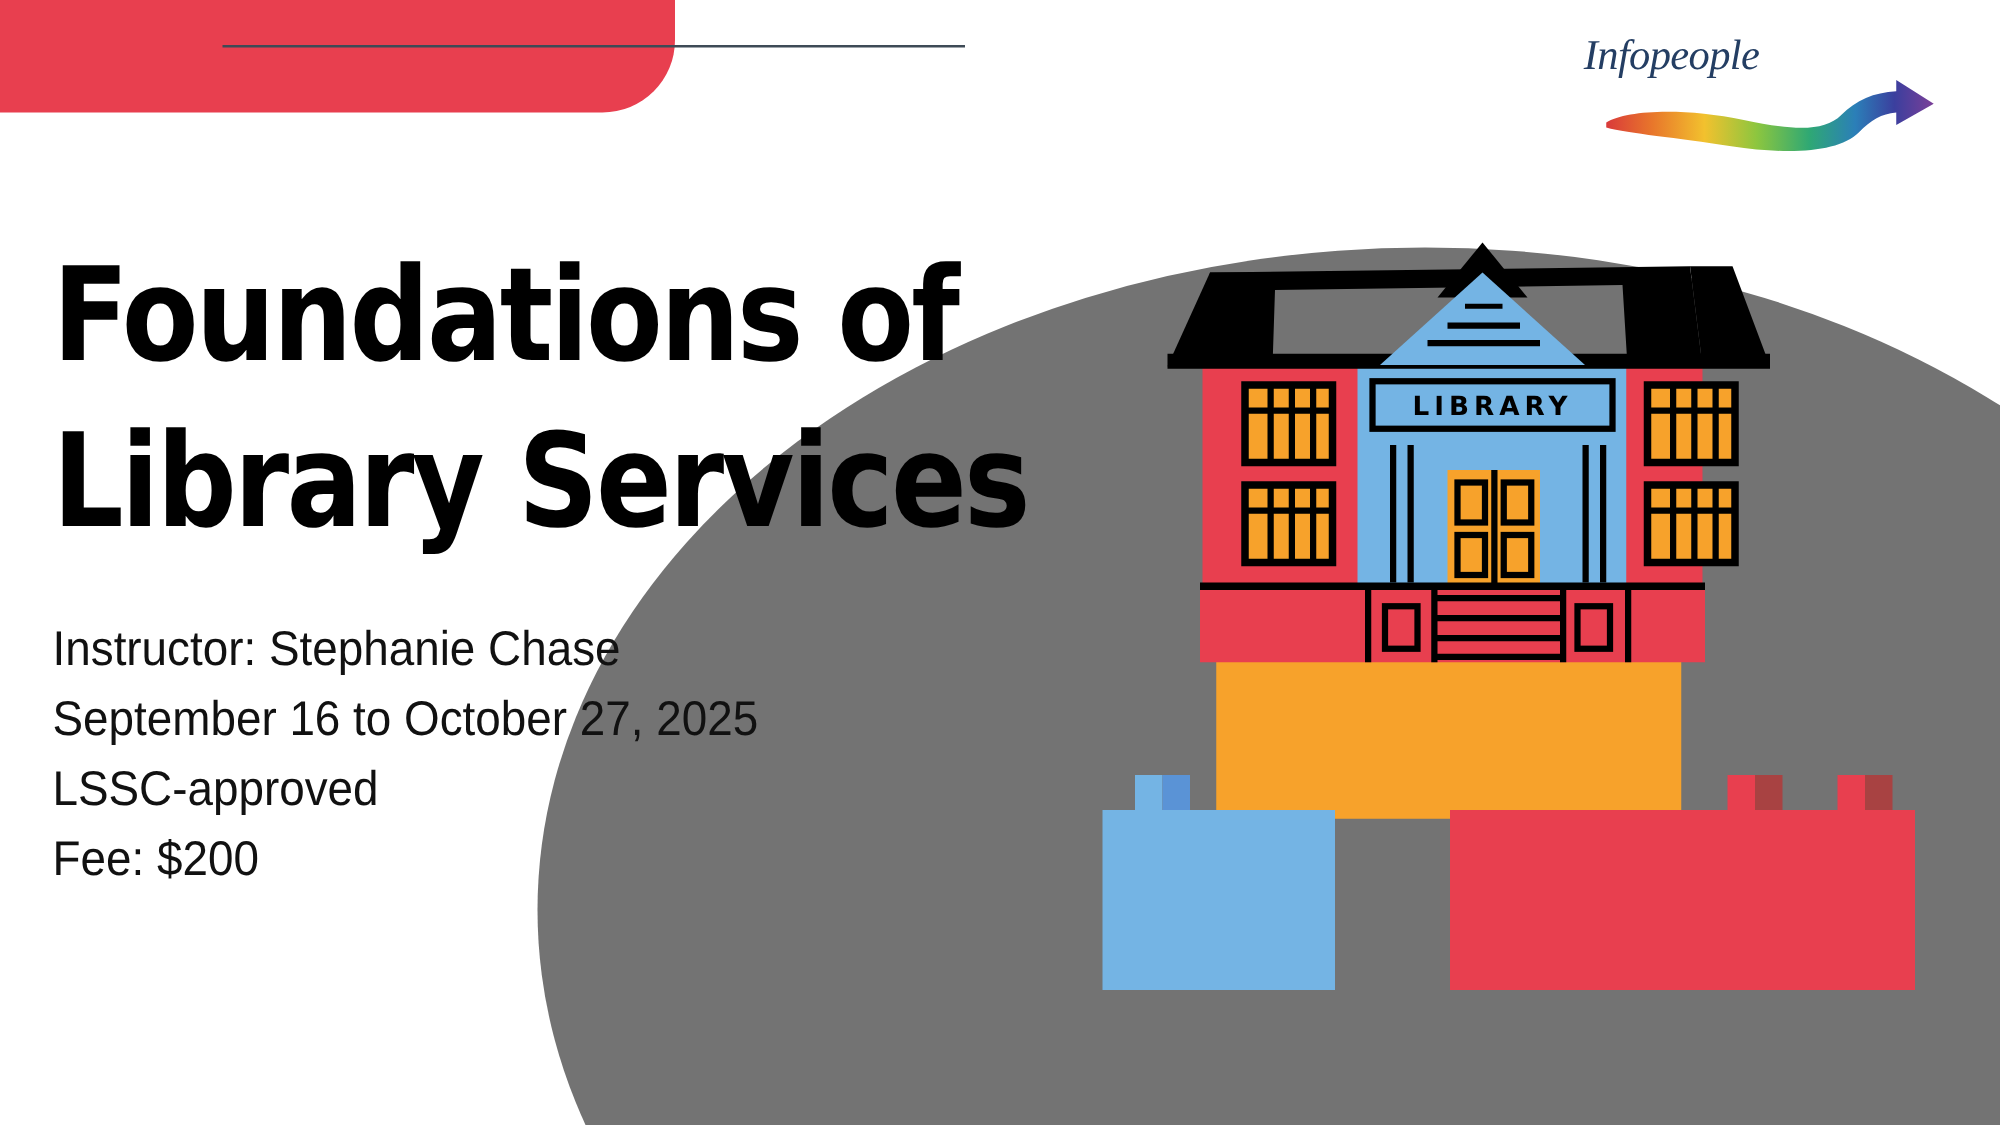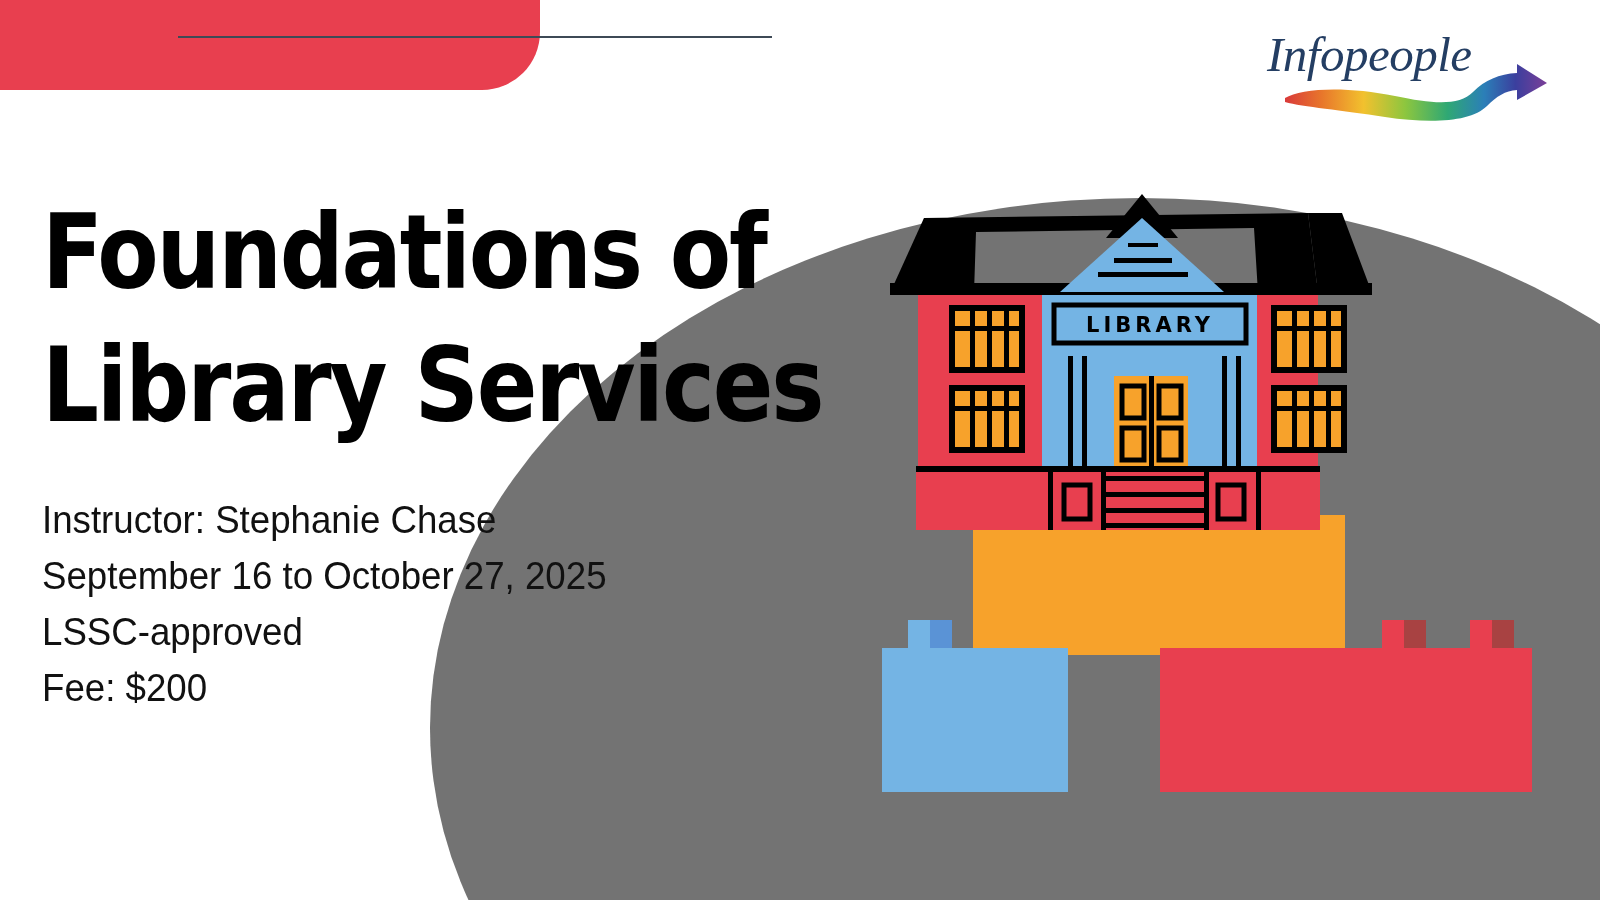--- a/index.html
+++ b/index.html
@@ -56,21 +56,21 @@
     width: 300px;
     height: 105px;
     z-index: 8;
   }
   .logo-word {
     position: absolute;
     left: 12px;
     top: 2px;
     font-family: "Liberation Serif", serif;
     font-style: italic;
-    font-size: 49px;
+    font-size: 34px;
     font-weight: 400;
     color: #243E63;
     letter-spacing: -0.5px;
     white-space: nowrap;
   }
   .logo-swoosh {
     position: absolute;
     left: 0;
     top: 38px;
     width: 300px;
@@ -136,21 +136,21 @@
     background: #E83F4F; z-index: 6;
   }
   .red-stud-a { left: 1382px; top: 620px; width: 44px; height: 29px; z-index: 5; }
   .red-stud-b { left: 1470px; top: 620px; width: 44px; height: 29px; z-index: 5; }
   .red-stud-a .stud-l, .red-stud-b .stud-l { background: #E83F4F; }
   .red-stud-a .stud-r, .red-stud-b .stud-r { background: #A84242; }
 
   
   .library {
     position: absolute;
-    left: 856px;
+    left: 900px;
     top: 180px;
     width: 520px;
     height: 350px;
     z-index: 7;
   }
   .library svg { display: block; width: 100%; height: 100%; }
 </style>
 </head>
 <body>
 

